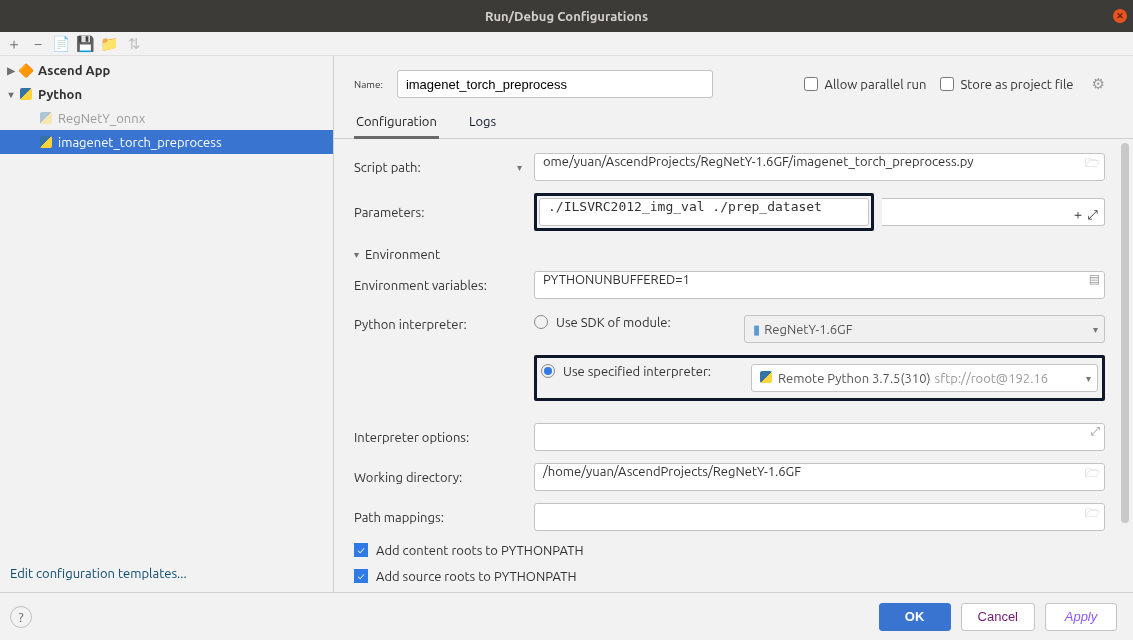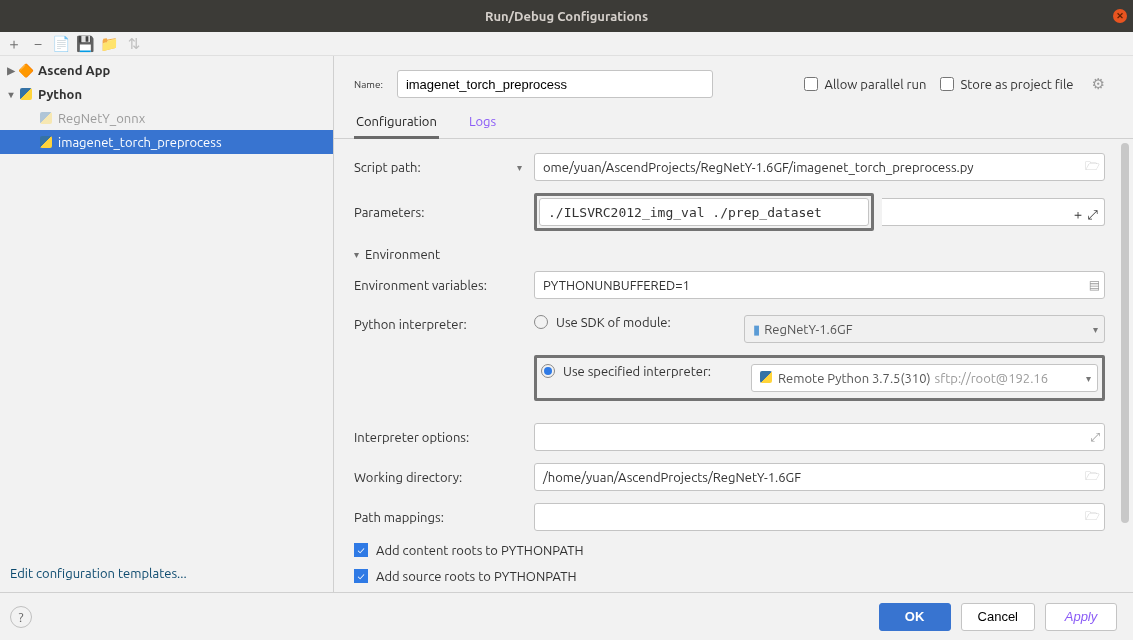--- a/index.html
+++ b/index.html
@@ -118,48 +118,48 @@
   .form-header .spacer { flex:1; }
   .form-header .opt { display:flex; align-items:center; gap:6px; font-size:13px; }
   .form-header .gear { color:#9a9a9a; font-size:15px; margin-left:4px;}
 
   .tabs {
     display:flex; gap:28px;
     padding: 0 20px;
     border-bottom: 1px solid #d0d0d0;
     font-size:13px;
   }
-  .tab { padding: 6px 2px 8px; color:#8b5cf6; cursor:pointer; }
+  .tab { padding: 6px 2px 8px; color:#0f172a; cursor:pointer; }
   .tab.active { color:#222; border-bottom: 3px solid #6a6a6a; margin-bottom:-1px; }
 
   .form-scroll {
     flex:1;
     overflow:auto;
     position: relative;
     padding: 8px 28px 8px 20px;
   }
   .scrollbar-indicator { position:absolute; right:4px; top:4px; width:8px; height:380px; background:#c8c8c8; border-radius:4px;}
 
   .row {
     display:flex; align-items:center;
     padding: 6px 0;
     gap: 12px;
   }
   .row .lbl { width: 168px; font-size:13px; display:flex; align-items:center; gap:4px;}
   .row .ctrl { flex:1; display:flex; align-items:center; }
   .input-box {
     height: 28px; width:100%;
     border:1px solid #c4c4c4; background:#fff; border-radius:3px;
-    display:flex; align-items:center; padding:0 8px; font-size:13px;
+    display:flex; align-items:flex-start; padding:0 8px; font-size:13px;
     position:relative;
     white-space: nowrap; overflow:hidden;
   }
   .input-box .tail-icon { position:absolute; right:4px; color:#9a9a9a; font-size:12px; display:flex; gap:4px;}
   .input-box.mono { font-family: "DejaVu Sans Mono", monospace; }
-  .highlight-box { border: 3px solid #737373; border-radius:2px; padding:2px;}
+  .highlight-box { border: 3px solid #0f172a; border-radius:2px; padding:2px;}
   .section-header { display:flex; align-items:center; gap:6px; font-size:13px; padding:10px 0 4px; color:#333;}
   .section-header .arrow { color:#707070; font-size:10px;}
   .radio-row { display:flex; align-items:flex-start; gap:8px; padding:4px 0; }
   .radio-row .rad { width:14px;height:14px;border:1px solid #888; border-radius:50%; display:inline-flex; align-items:center; justify-content:center;}
   .radio-row .rad.on::after{content:'';width:8px;height:8px;border-radius:50%;background:#2f7ae5;}
   .select-box {
     height:28px; border:1px solid #c4c4c4; background:#f0f0f0; border-radius:3px;
     display:flex; align-items:center; padding:0 8px; font-size:13px; position:relative; color:#555;
     white-space:nowrap; overflow:hidden;
     flex:1;
@@ -176,21 +176,21 @@
     display:flex; align-items:center; padding:0 16px 0 10px; gap:10px;
     background:#f2f2f2;
   }
   .footer .help {
     width:22px;height:22px;border:1px solid #c0c0c0;border-radius:50%;
     display:flex;align-items:center;justify-content:center;color:#666;font-size:13px;
   }
   .footer .spacer{flex:1;}
   .footer button {
     height:28px; min-width:72px; padding:0 16px; border-radius:3px;
-    border:1px solid #c4c4c4; background:#fff; font-size:13px; color:#000000;
+    border:1px solid #c4c4c4; background:#fff; font-size:13px; color:#701a75;
   }
   .footer button.primary { background:#3874d0; color:#fff; border-color:#3874d0; font-weight:600;}
   .footer button.disabled { color:#8b5cf6;font-style:italic; }
 
   
   .py-icon::before { content:''; display:inline-block; width:12px;height:12px; background: linear-gradient(135deg,#3572a5 50%, #ffd43b 50%); border-radius:2px;}
   .folder-icon { color:#b8b8b8; font-size:12px;}
 </style>
 </head>
 <body>

